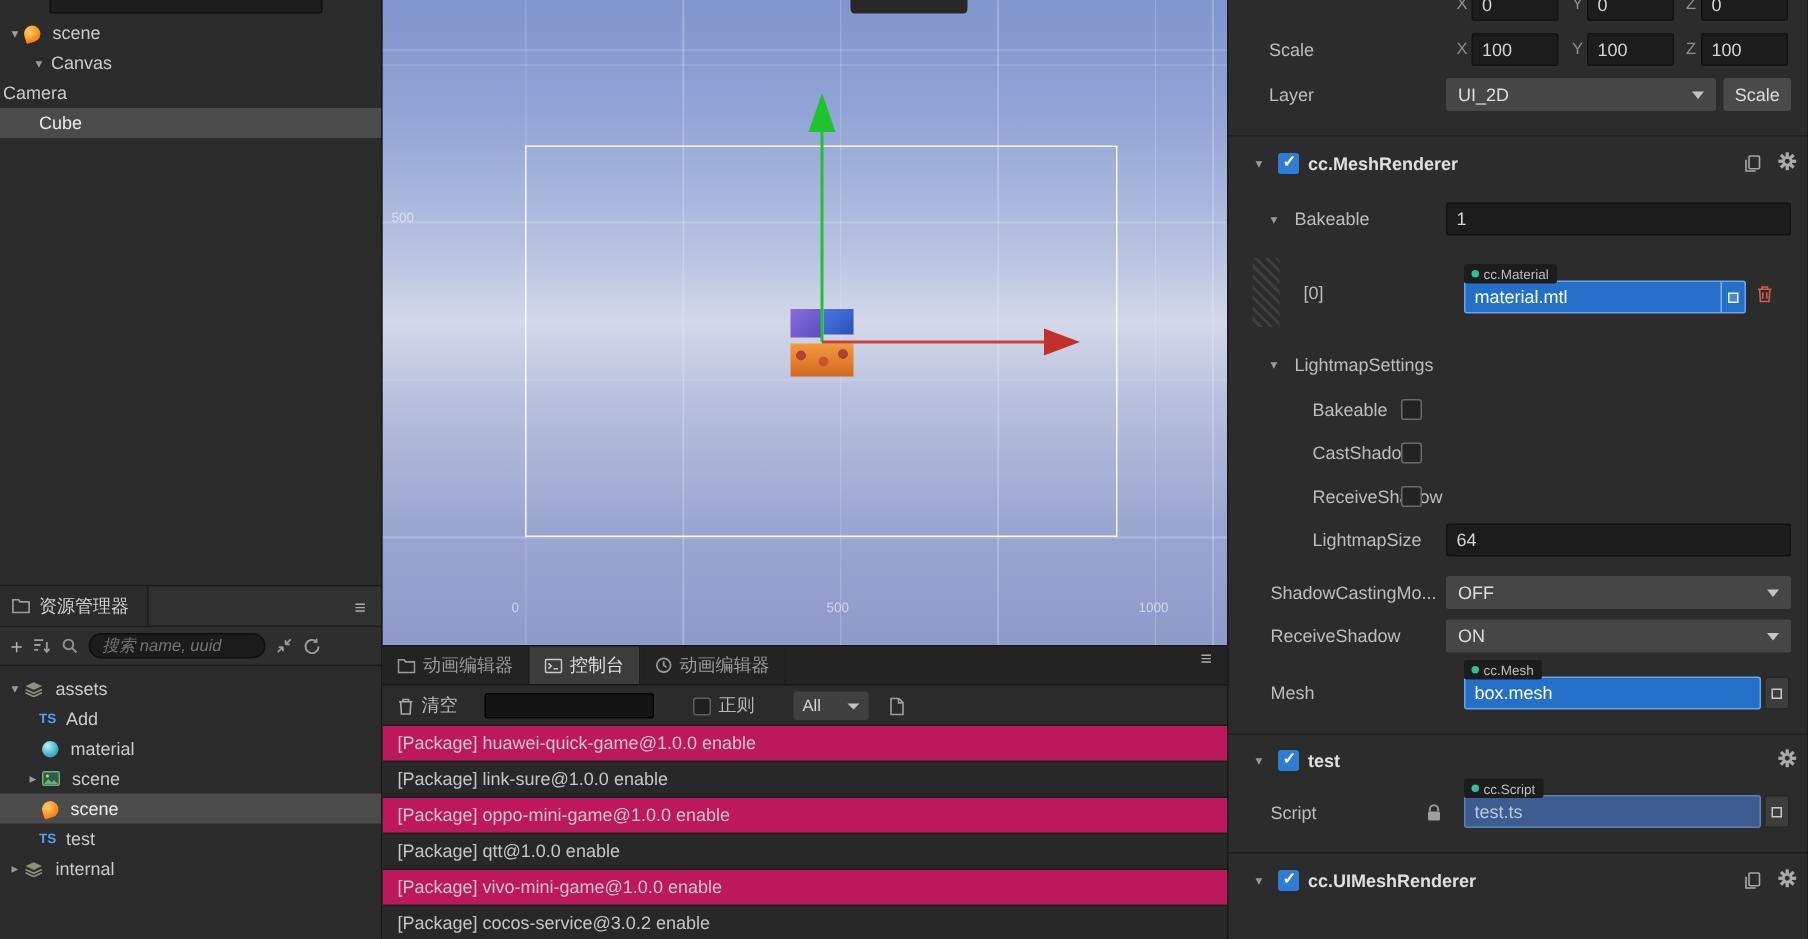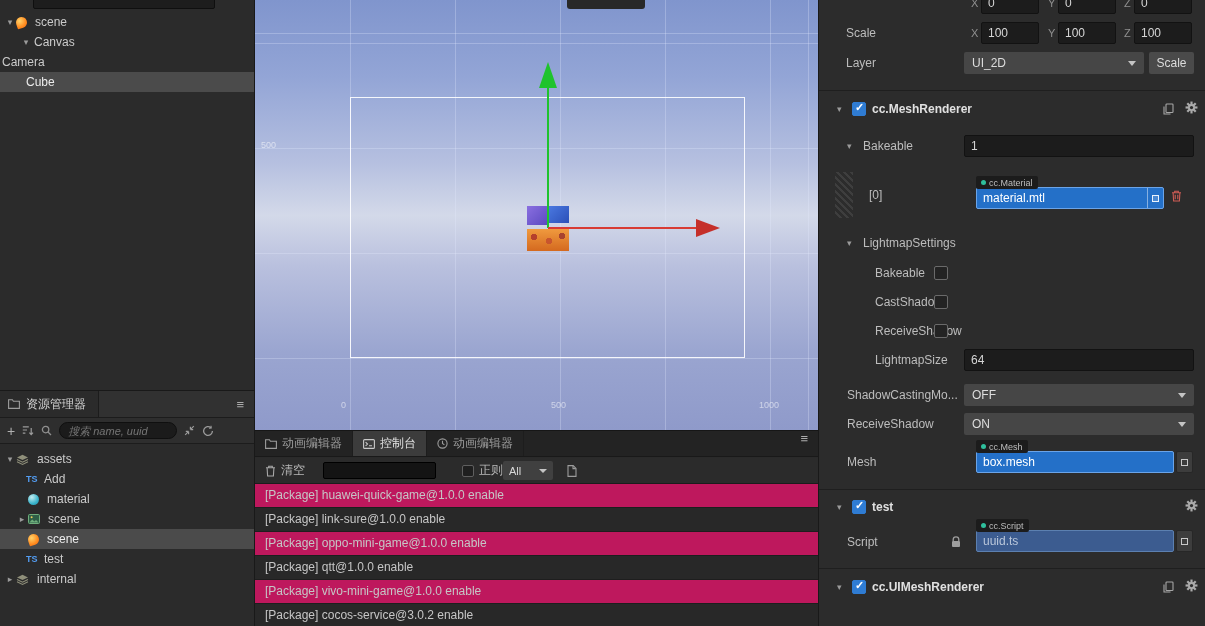--- a/index.html
+++ b/index.html
@@ -48,21 +48,21 @@
 .axisXhead{position:absolute;left:441px;top:219px;width:0;height:0;border-top:9px solid transparent;border-bottom:9px solid transparent;border-left:24px solid #c52f2a}
 
 .tabs{position:absolute;left:0;top:0;width:100%;height:26px;background:#232323;display:flex;align-items:stretch;border-bottom:1px solid #191919}
 .tab{display:flex;align-items:center;gap:5px;padding:0 10px;color:#9c9c9c;border-right:1px solid #1d1d1d;cursor:pointer;white-space:nowrap}
 .tab.active{background:#3c3c3c;color:#e2e2e2}
 .ctool{position:absolute;left:0;top:27px;width:100%;height:26px;background:#2b2b2b;border-bottom:1px solid #1c1c1c;display:flex;align-items:center;padding:0 10px}
 .clearbtn{display:flex;align-items:center;gap:5px;color:#b8b8b8;cursor:pointer}
 .cinput{margin-left:18px;width:113px;height:17px;background:#141414;border:1px solid #000;border-radius:2px;color:#ccc;font-family:inherit}
 .ccb{margin-left:26px;width:12px;height:12px;background:#1f1f1f;border:1px solid #5f5f5f;border-radius:2px;cursor:pointer}
 .clabel{margin-left:5px;color:#b8b8b8}
-.alldd{width:50px;height:19px;background:#404040;border-radius:2px;color:#d8d8d8;font-size:11px;display:flex;align-items:center;padding:0 6px;cursor:pointer}
+.alldd{margin-left:26px;width:50px;height:19px;background:#404040;border-radius:2px;color:#d8d8d8;font-size:11px;display:flex;align-items:center;padding:0 6px;cursor:pointer}
 .alldd::after{content:"";margin-left:auto;border-left:4px solid transparent;border-right:4px solid transparent;border-top:4px solid #c4c4c4}
 .docic{margin-left:14px;cursor:pointer}
 .logrow{position:absolute;left:0;width:100%;height:24px;line-height:23px;padding-left:10px;color:#c6c6c6;border-bottom:1px solid #1e1e1e;white-space:nowrap;cursor:default}
 .logrow.odd{background:#be185d}.logrow.even{background:#282828}
 
 .ilabel{position:absolute;color:#bdbdbd;line-height:22px;white-space:nowrap}
 .axlbl{position:absolute;color:#8f8f8f;line-height:22px;font-size:11px}
 .hdr{position:absolute;color:#e0e0e0;font-weight:bold;line-height:22px}
 .inp{position:absolute;background:#1c1c1c;border:1px solid #121212;border-radius:2px;height:22px;color:#d6d6d6;display:flex;align-items:center;padding:0 6px}
 .vec{width:58px}
@@ -365,21 +365,21 @@
     <span class="ilabel" style="left:28px;top:531px">Script</span>
     <svg class="iconbtn" style="left:132px;top:536px" width="10" height="12" viewBox="0 0 10 12">
         <path d="M2.2 5V3.6a2.8 2.8 0 0 1 5.6 0V5" fill="none" stroke="#9e9e9e" stroke-width="1.3"></path>
         <rect x="1" y="5" width="8" height="6" rx="1" fill="#9e9e9e"></rect>
       </svg>
     <span class="tag" style="left:157px;top:519px">
         <span class="dot"></span>
         <span>cc.Script</span>
       </span>
     <div class="bfield dim" style="left:157px;top:530px;width:198px">
-      <span>uuid.ts</span>
+      <span>test.ts</span>
     </div>
     <div class="pickbtn" style="left:357px;top:530px">
         <span class="sq"></span>
       </div>
 
     <div class="sep" style="top:568px"></div>
 
     <span class="icaret" style="left:18px;top:576px">▾</span>
     <span class="cb on" style="left:33px;top:580px"></span>
     <span class="hdr" style="left:53px;top:576px">cc.UIMeshRenderer</span>

